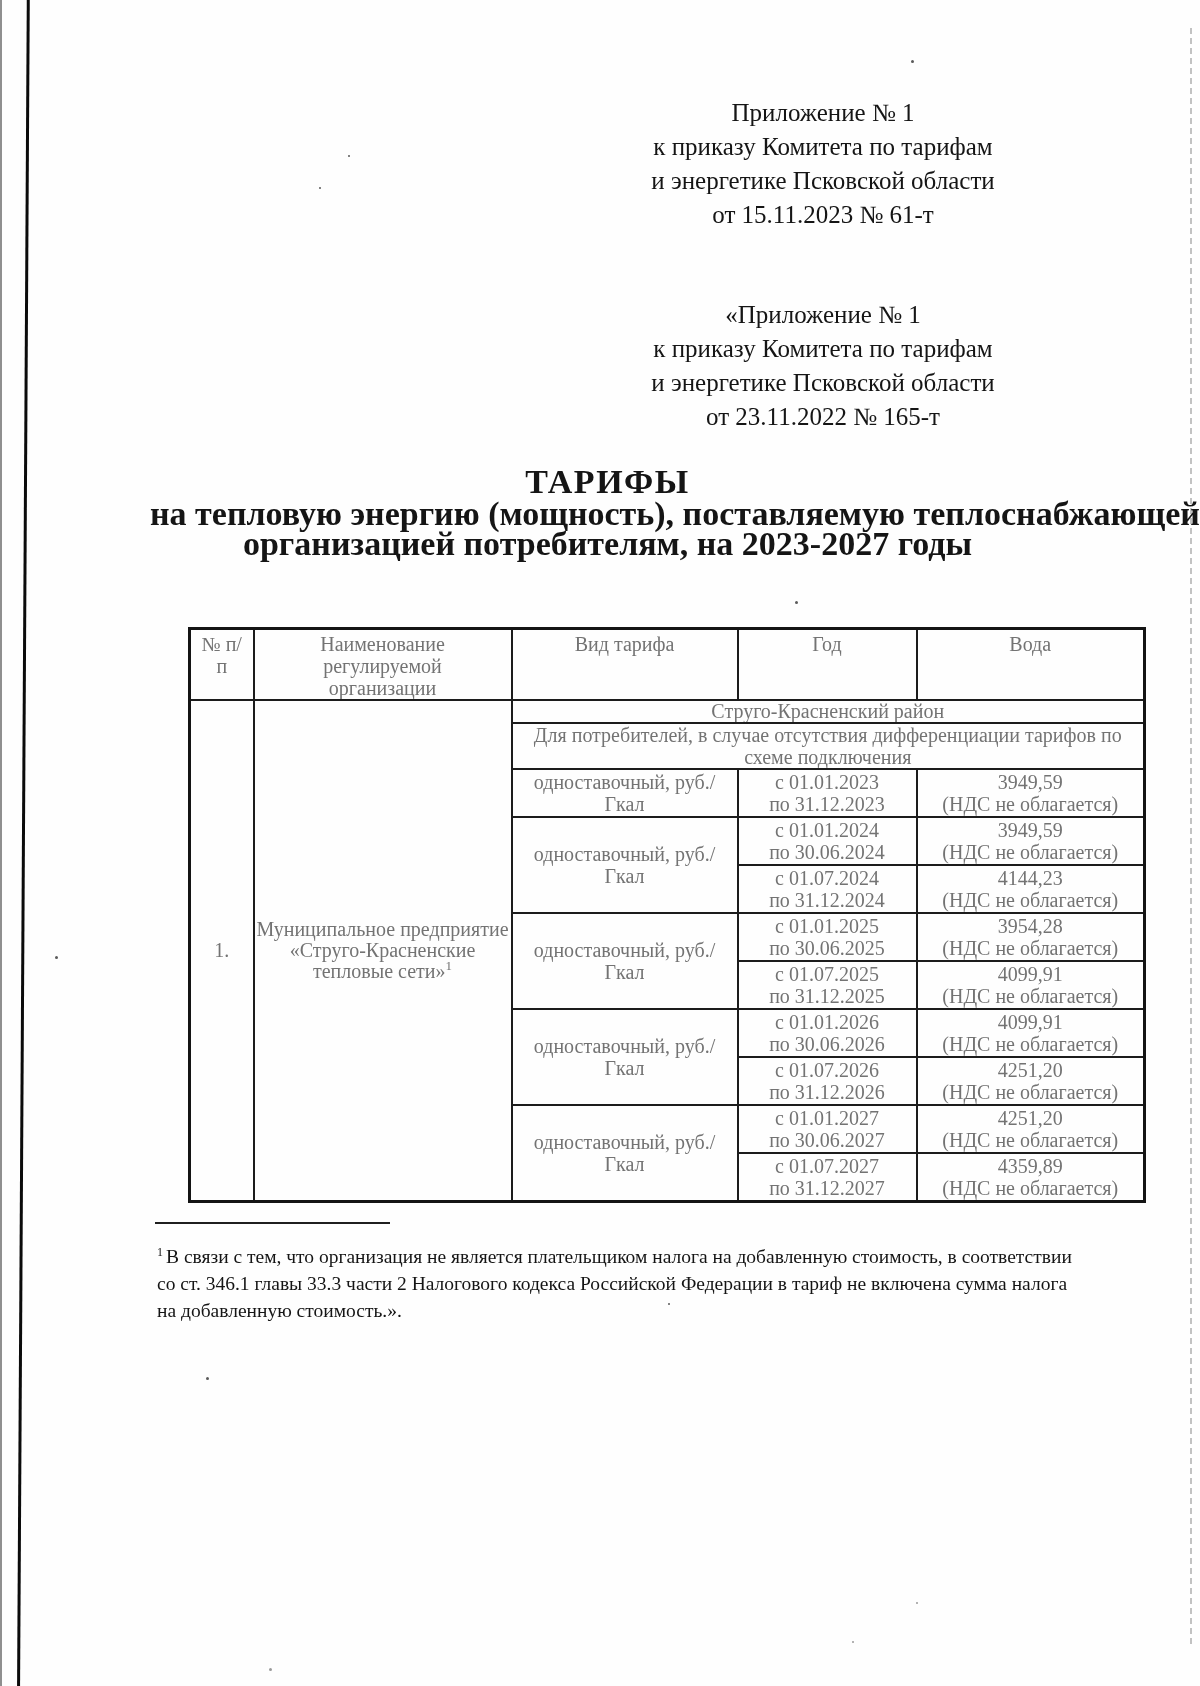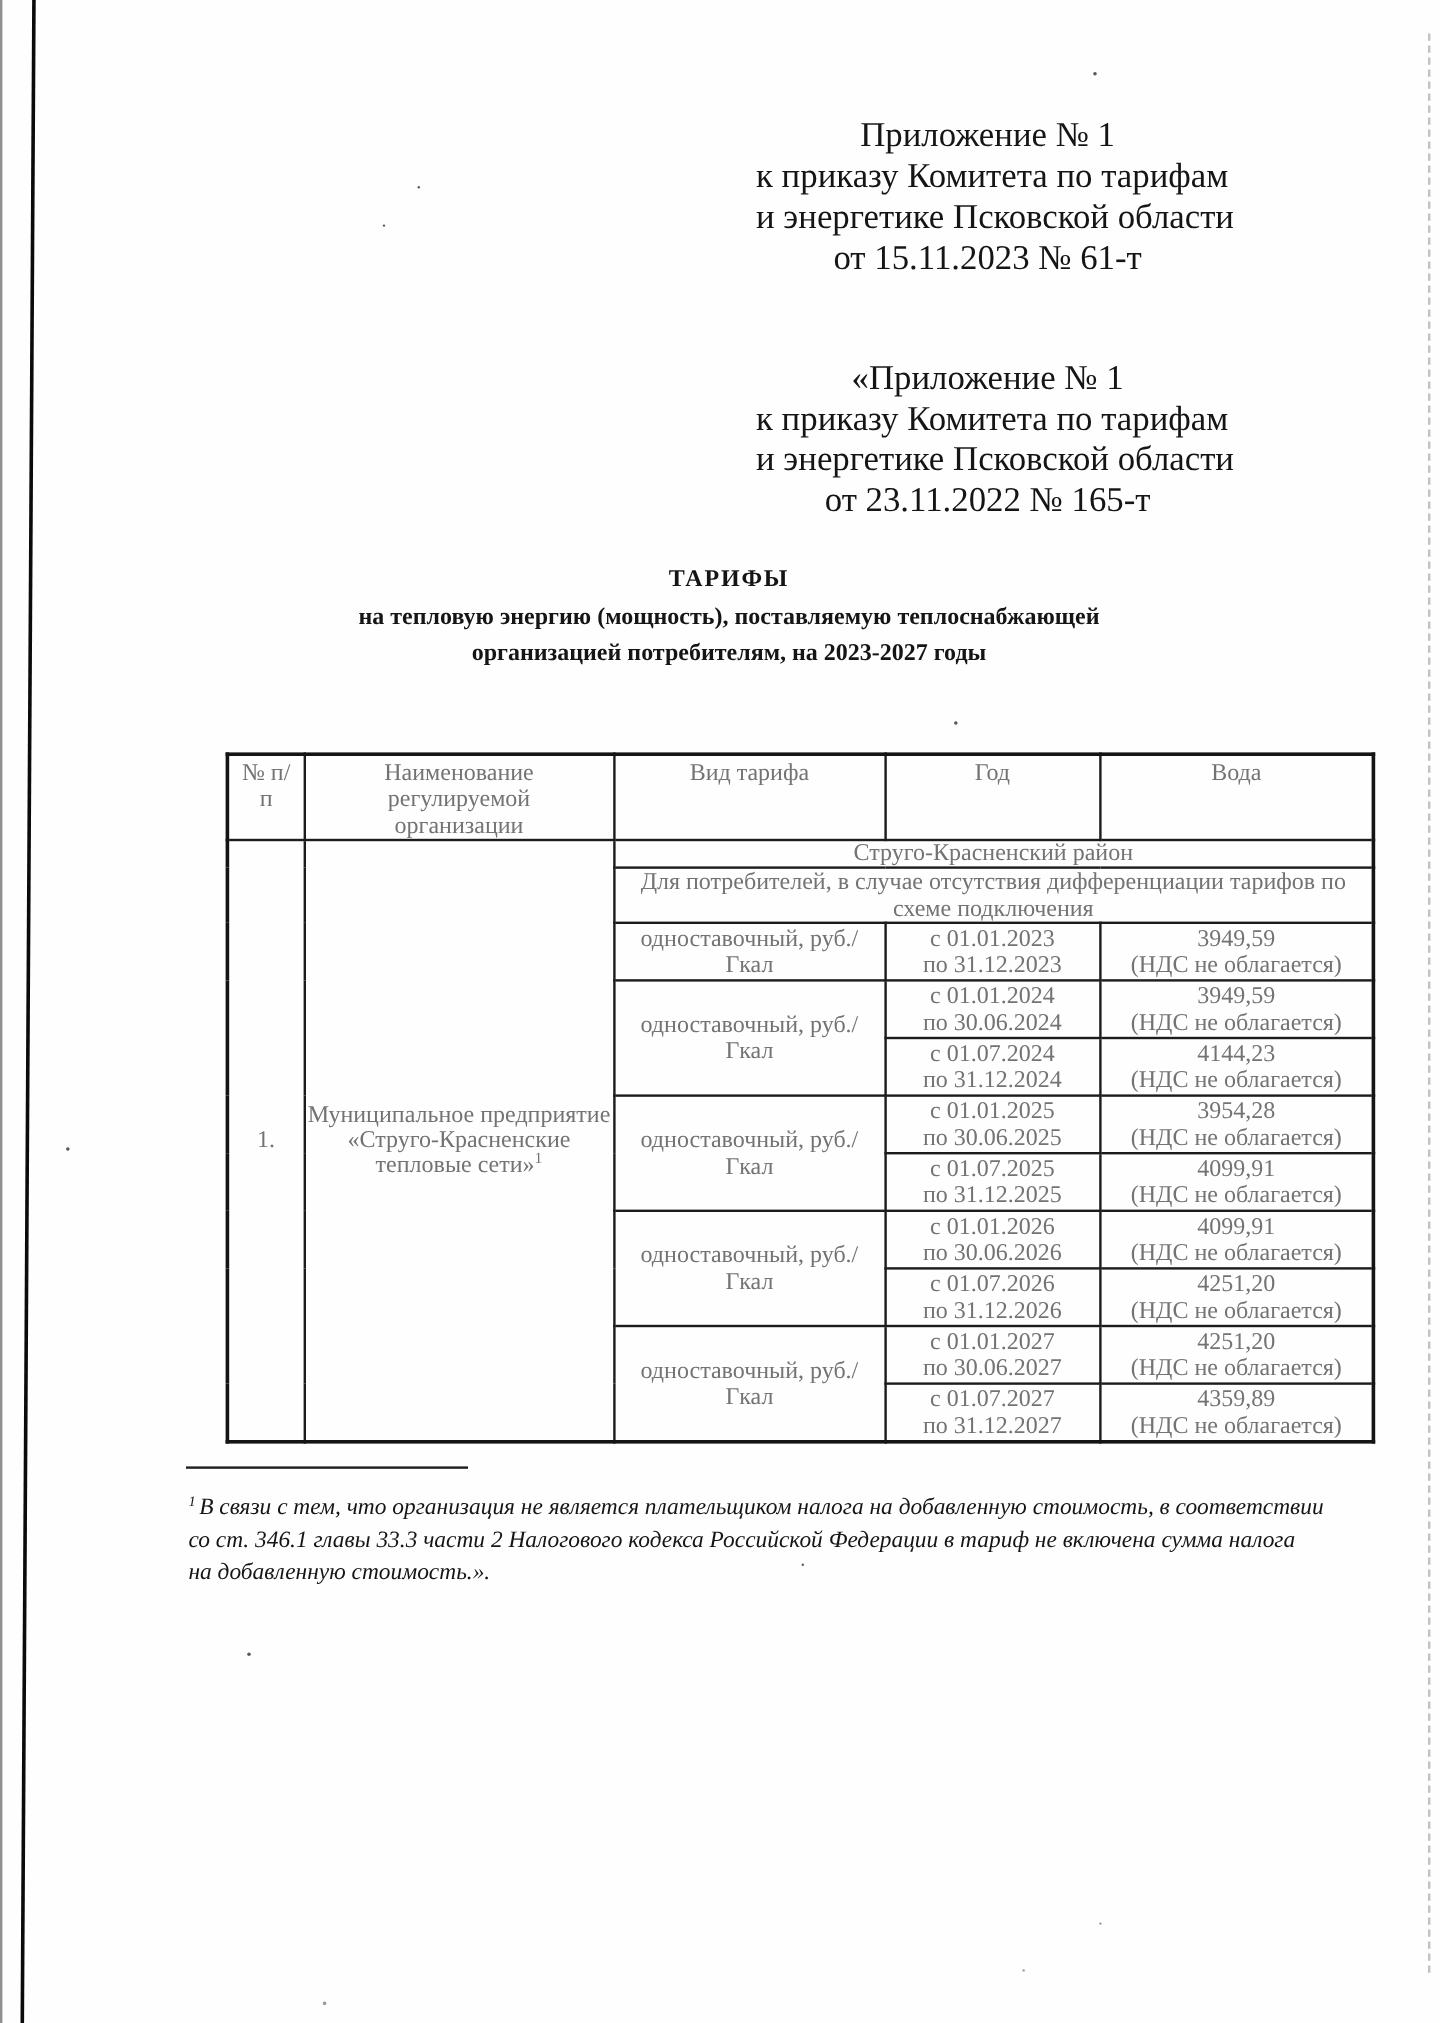--- a/index.html
+++ b/index.html
@@ -17,27 +17,27 @@
   .fold-line{
     position:absolute;left:17px;top:-8px;width:2.6px;height:1706px;
     background:#0b0b0b;transform:rotate(0.33deg);transform-origin:bottom left;
   }
   .right-dash{position:absolute;left:1190px;top:28px;height:1616px;width:0;
     border-left:2px dashed #c2c2c2;}
   .speck{position:absolute;border-radius:50%;background:#5a5a5a;}
 
   
   .appendix{position:absolute;left:630px;width:386px;text-align:center;
-    font-size:29px;line-height:34px;white-space:nowrap;}
+    font-size:25px;line-height:34px;white-space:nowrap;}
   .appendix-1{top:96px;}
   .appendix-2{top:298px;}
 
   
   .doc-title{position:absolute;left:150px;top:467px;width:915px;text-align:center;
-    font-weight:bold;font-size:20px;line-height:30px;white-space:nowrap;}
+    font-weight:bold;font-size:34px;line-height:30px;white-space:nowrap;}
   .doc-title .t-main{letter-spacing:1.5px;margin-bottom:2px;}
 
   
   .tariff-table{
     position:absolute;left:188px;top:627px;
     width:955px;border-collapse:collapse;table-layout:fixed;
     font-size:20px;color:#737373;
   }
   .tariff-table th,.tariff-table td{
     border:2px solid #1c1c1c;
@@ -55,21 +55,21 @@
   tr.r-period{height:48px;}
   .cell-num{vertical-align:top;padding-top:2px;}
   .cell-org{vertical-align:top;padding:2px 20px 0 20px;line-height:30px;}
   .cell-org sup{font-size:13px;line-height:0;}
   .cell-type{line-height:26px;}
 
   
   .footnote-rule{position:absolute;left:155px;top:1222px;width:235px;height:2px;background:#1f1f1f;}
   .footnote{position:absolute;left:157px;top:1243px;width:1000px;
     font-size:19.5px;line-height:27px;}
-  .footnote div{white-space:nowrap;font-style:italic;}
+  .footnote div{white-space:nowrap;}
   .footnote sup{font-size:12px;line-height:0;margin-right:3px;}
 </style>
 </head>
 <body>
 
 <div class="page">
 
   <div class="edge-gray"></div>
   <div class="fold-line"></div>
   <div class="right-dash"></div>

